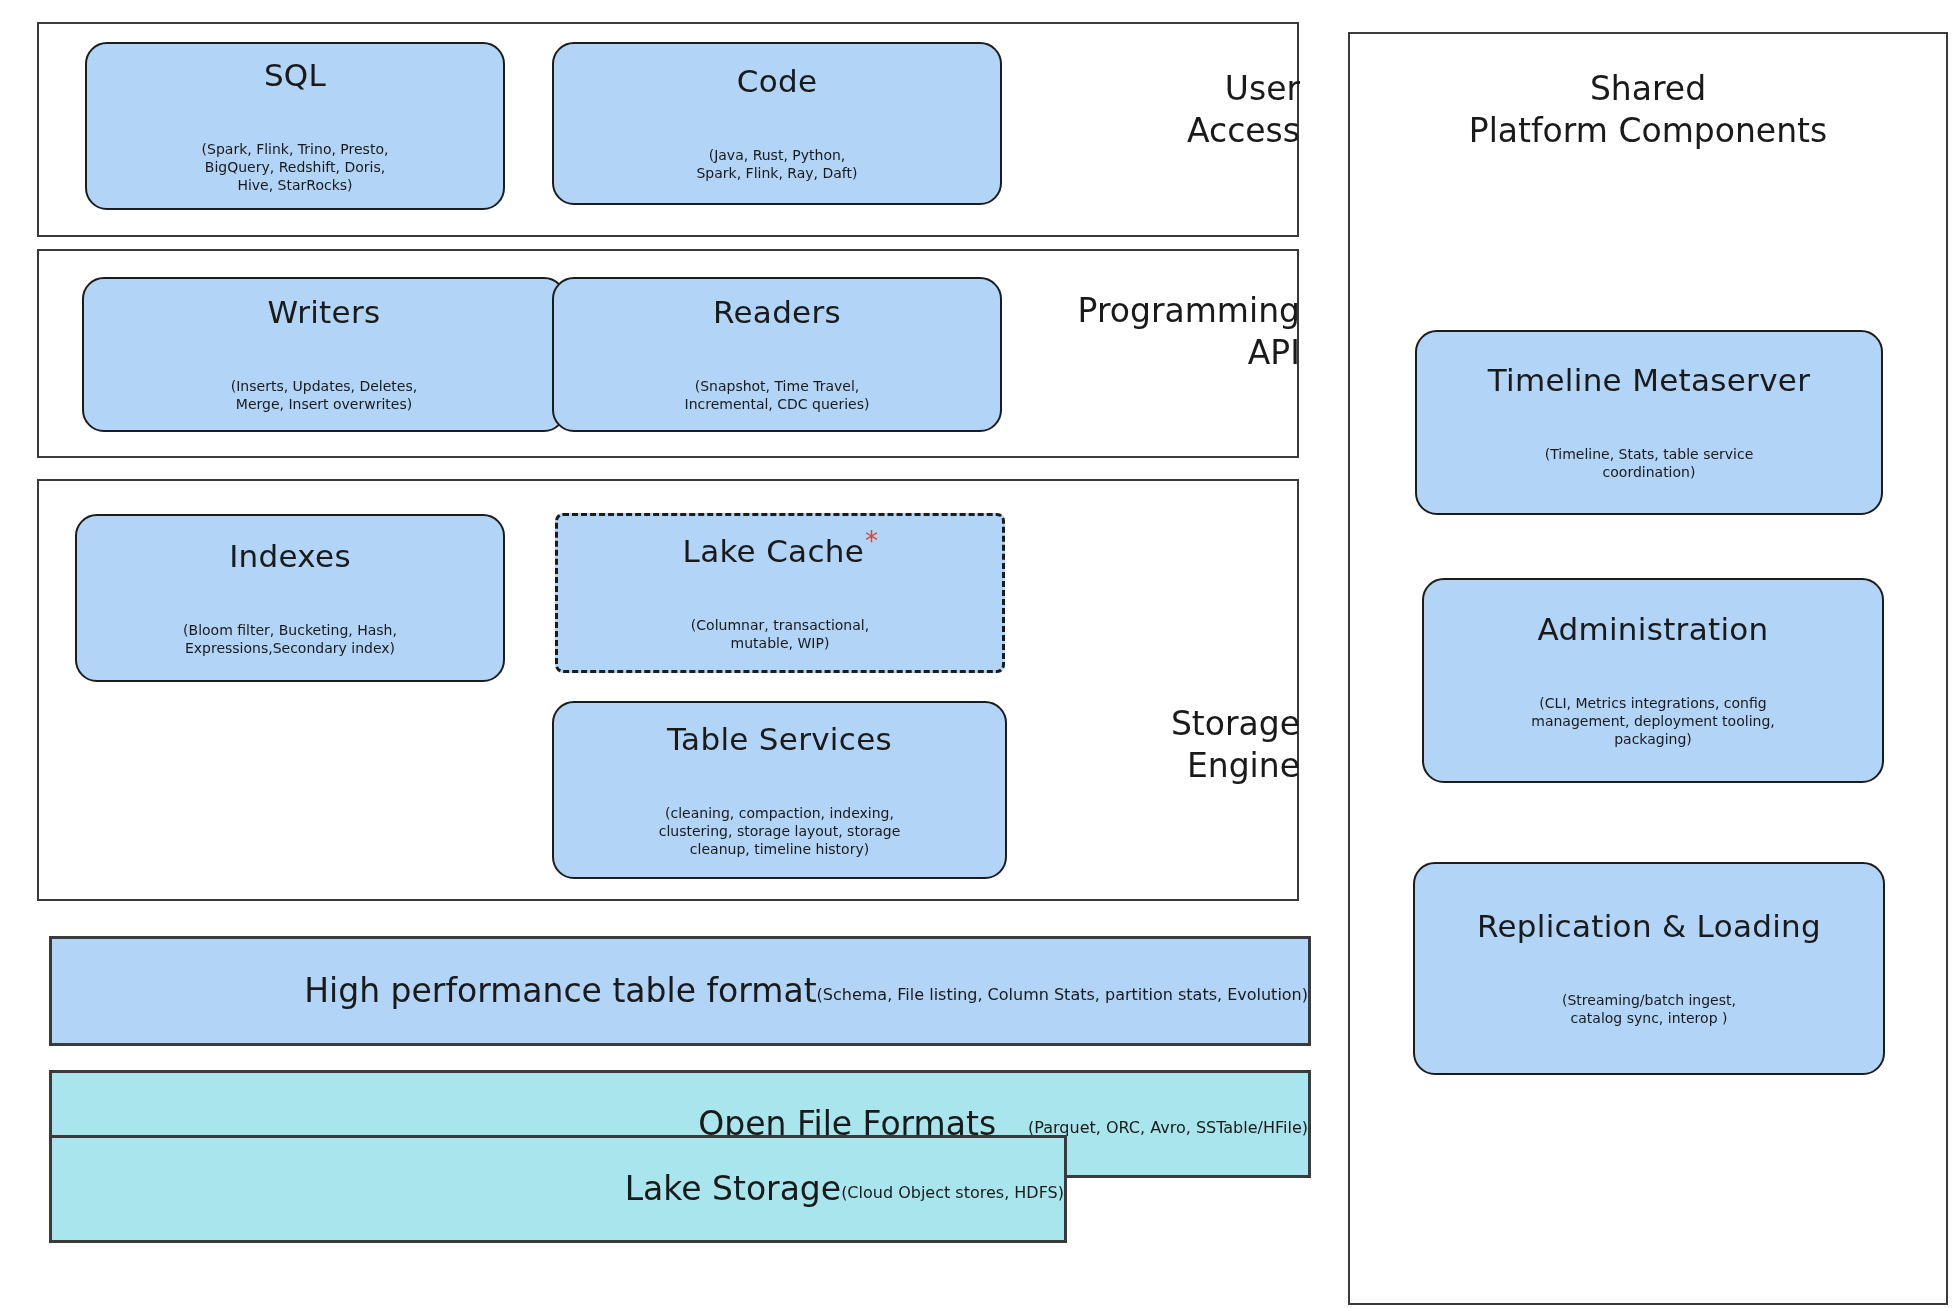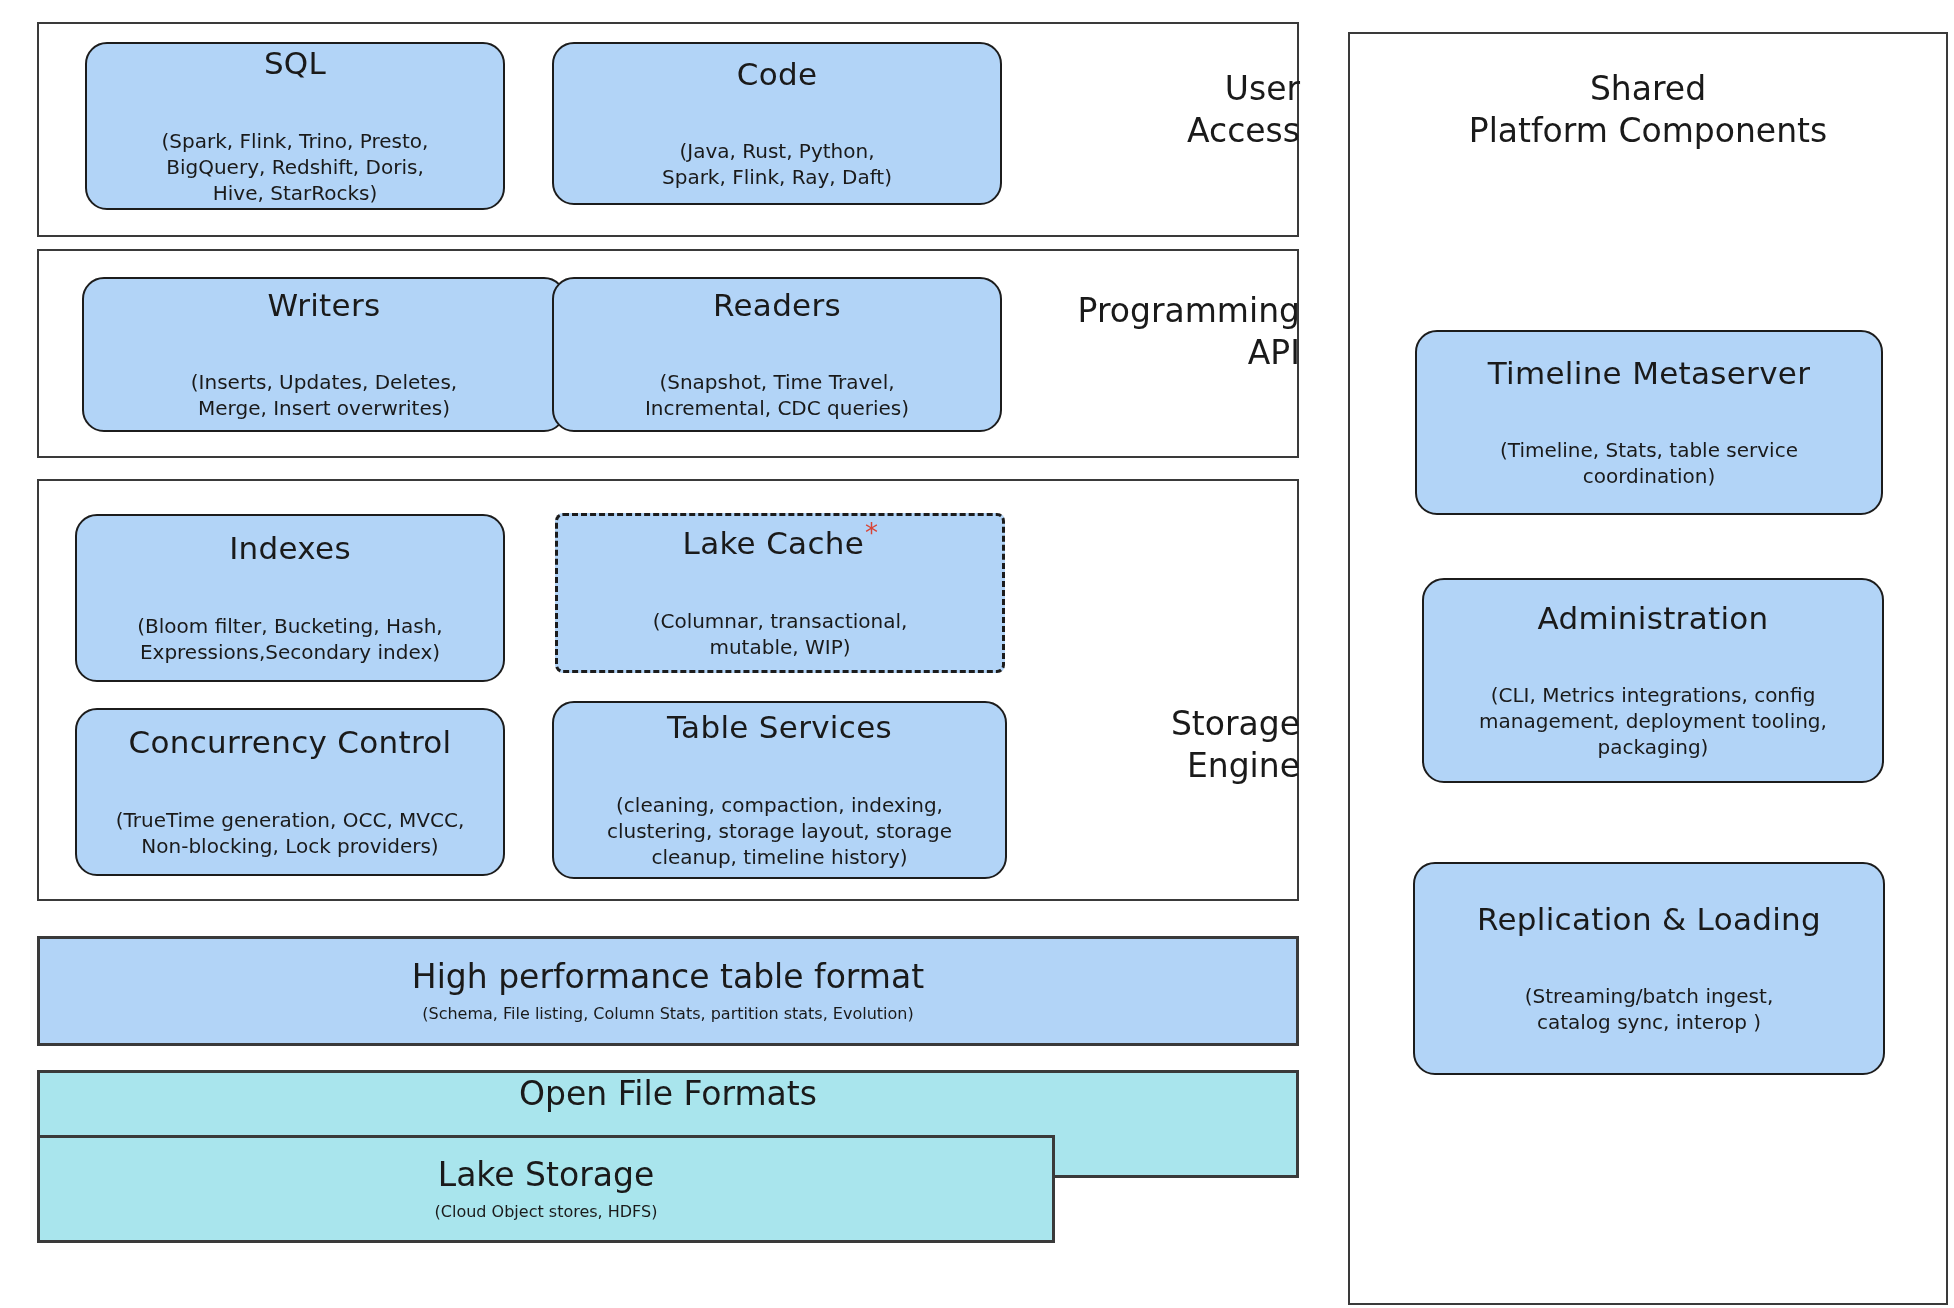--- a/index.html
+++ b/index.html
@@ -41,45 +41,46 @@
     border-radius:8px;
   }
   .node .ttl{
     font-size:31px;
     line-height:1.12;
     letter-spacing:.3px;
     white-space:nowrap;
     position:relative;
   }
   .node .sub{
-    font-size:20px;
+    font-size:14px;
     line-height:1.30;
     margin-top:21px;
     padding:0 4px;
     white-space:pre-line;
   }
   .star{
     color:#d94436;
     font-size:26px;
     line-height:0;
     position:relative;
     top:-12px;
     left:1px;
   }
 
   
   .bar{
     position:absolute;
     box-sizing:border-box;
     border:3px solid #3a3a3a;
     display:flex;
-    flex-direction:column;
+    flex-direction:row;
     align-items:center;
-    justify-content:center;
+    justify-content:flex-end;
     text-align:center;
+    margin-left:12px;
   }
   .bar.blue{background:#b2d4f7;}
   .bar.cyan{background:#a9e5ed;}
   .bar .ttl{font-size:33px;line-height:1.1;}
   .bar .sub{font-size:16px;line-height:1.2;margin-top:8px;}
 
   
   .sectlabel{
     position:absolute;
     font-size:33px;
@@ -174,25 +175,20 @@
     <div class="sub">(Bloom filter, Bucketing, Hash,
 Expressions,Secondary index)</div>
   </div>
 
   <div class="node dashed" id="node-lakecache">
     <div class="ttl"><span>Lake Cache</span><span class="star">*</span></div>
     <div class="sub">(Columnar, transactional,
 mutable, WIP)</div>
   </div>
 
-  <div class="node" id="node-concur">
-    <div class="ttl">Concurrency Control</div>
-    <div class="sub">(TrueTime generation, OCC, MVCC,
-Non-blocking, Lock providers)</div>
-  </div>
 
   <div class="node" id="node-tablesvc">
     <div class="ttl">Table Services</div>
     <div class="sub">(cleaning, compaction, indexing,
 clustering, storage layout, storage
 cleanup, timeline history)</div>
   </div>
 
   <div class="sectlabel" id="lbl-storage">Storage
 Engine</div>

